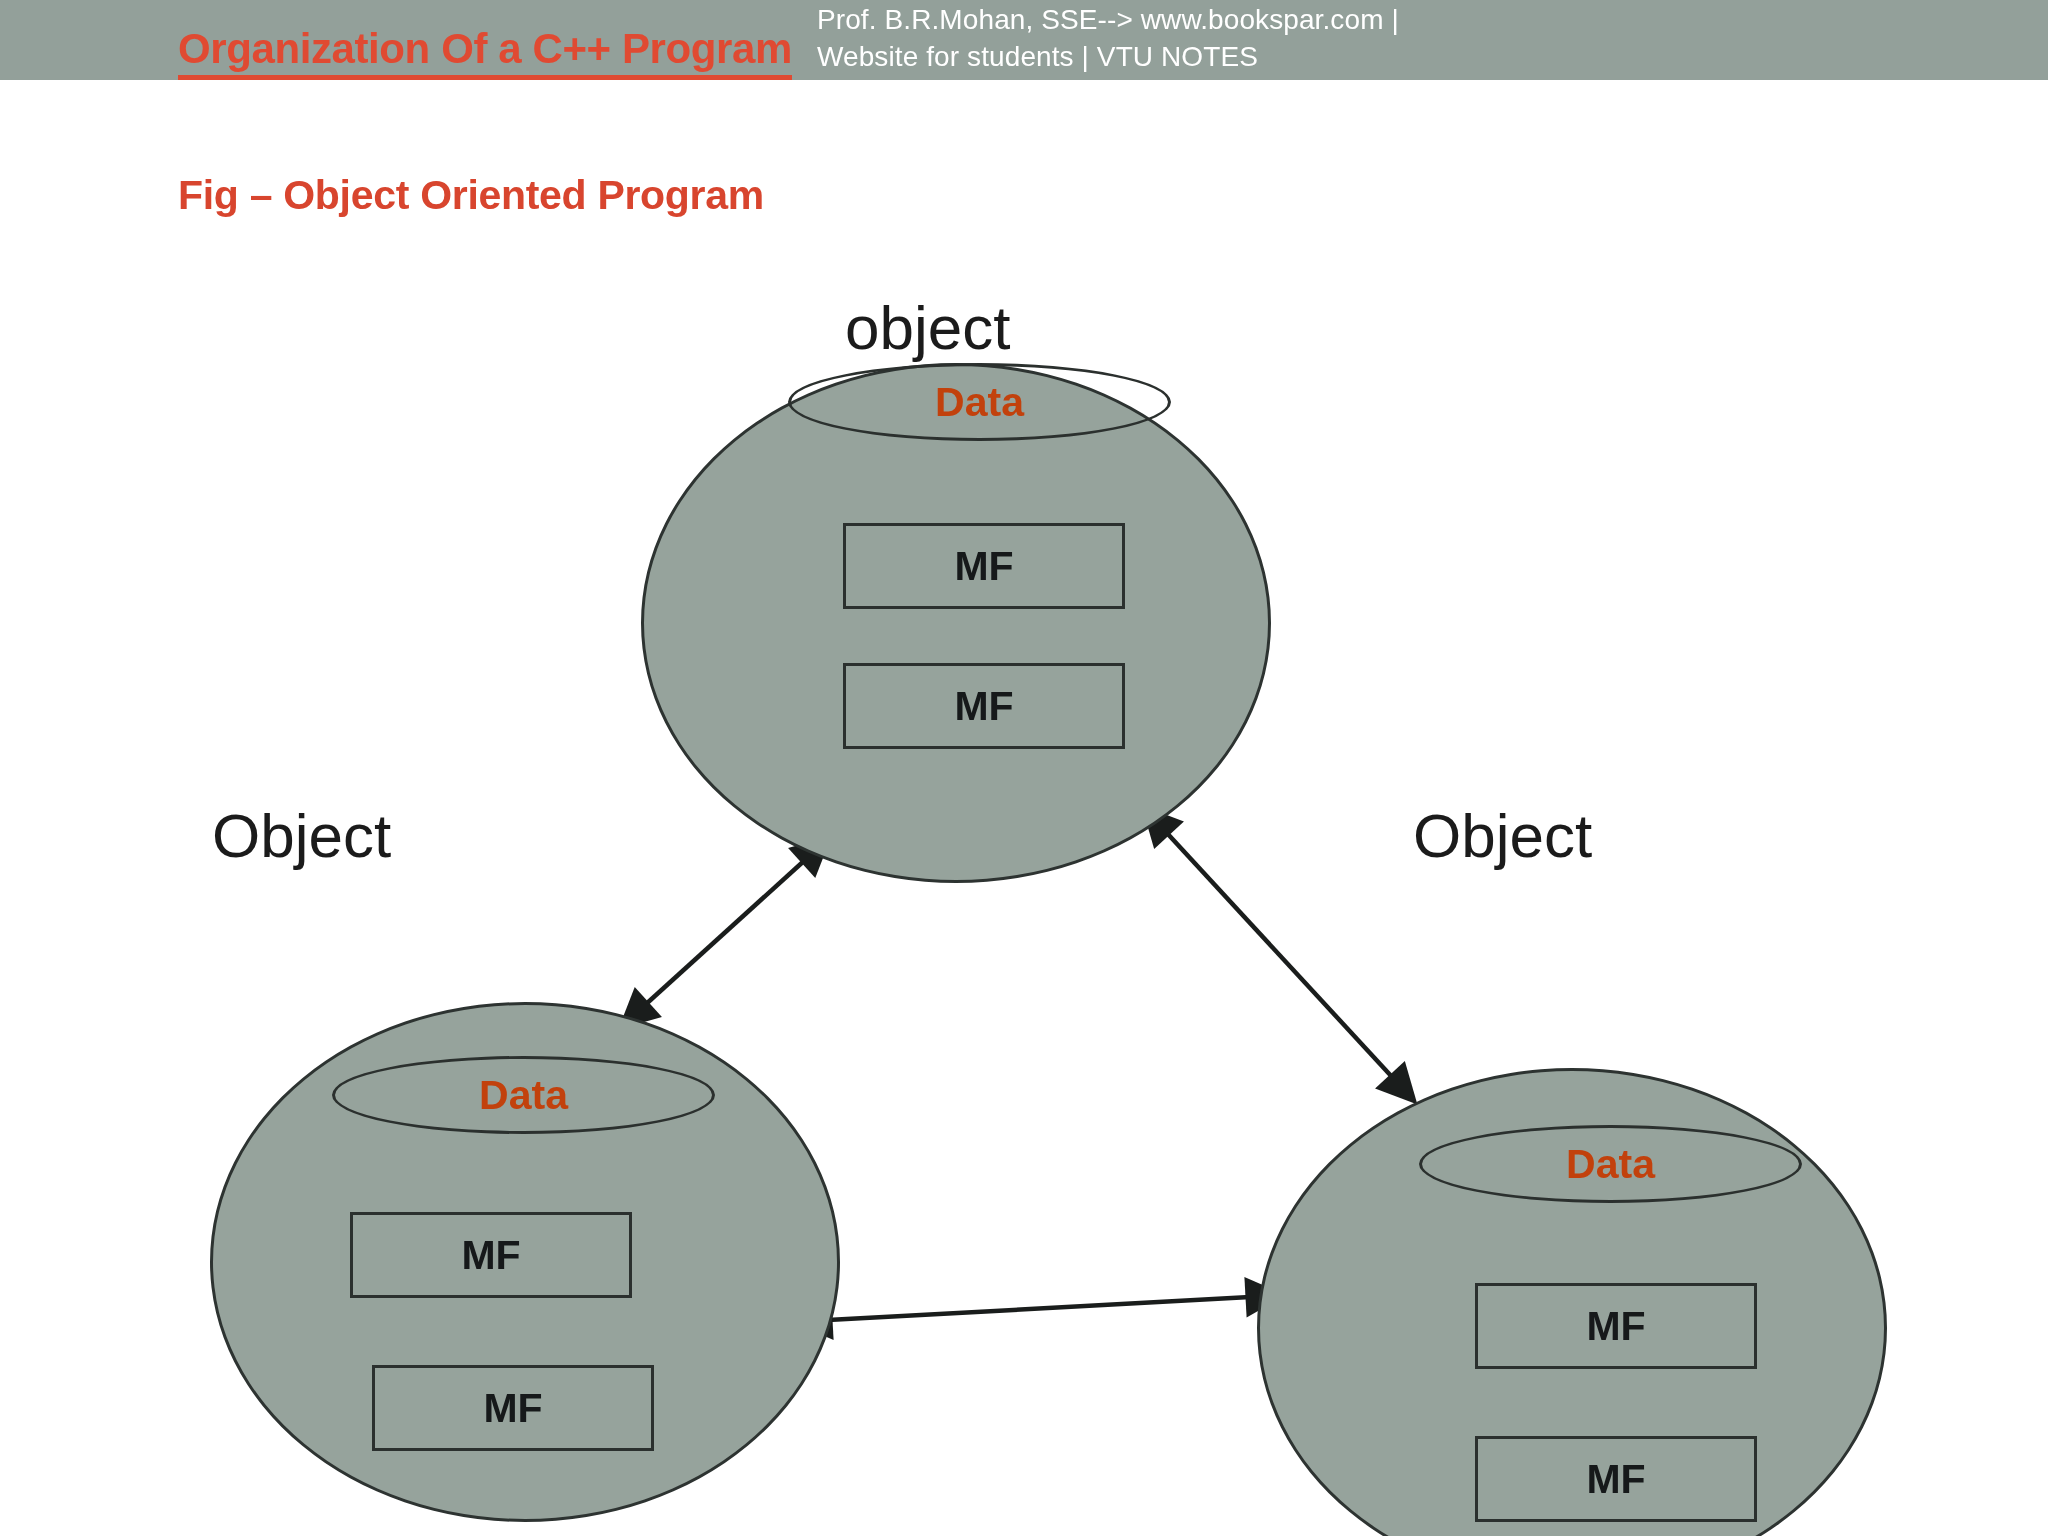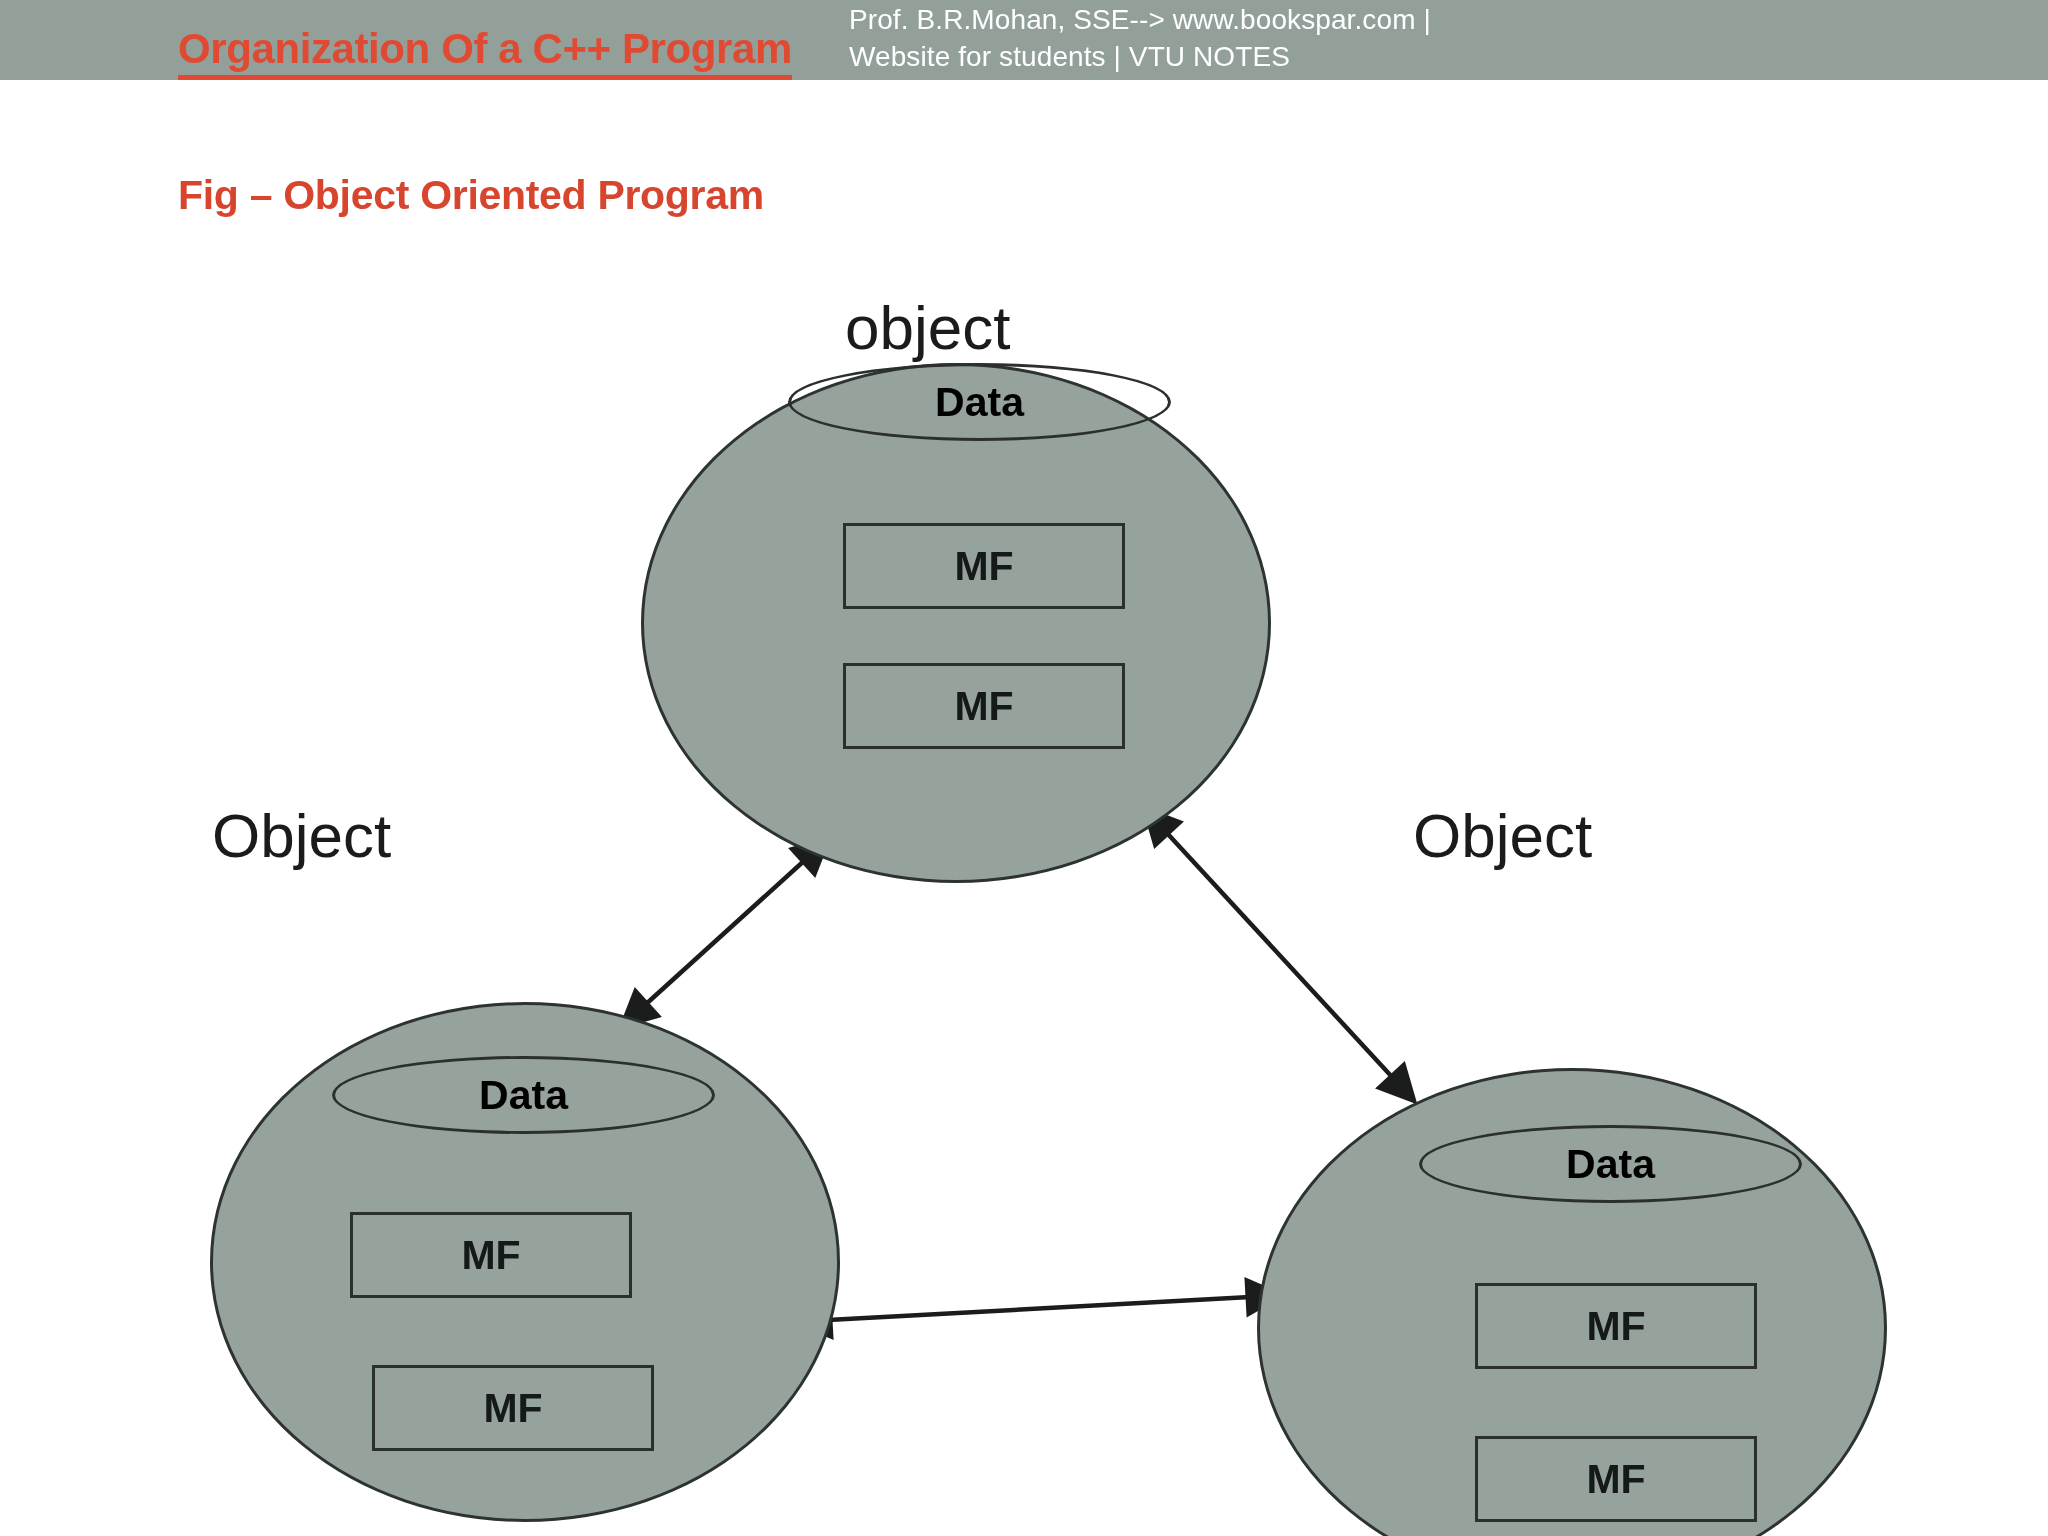--- a/index.html
+++ b/index.html
@@ -28,21 +28,20 @@
     position: absolute;
     left: 817px;
     top: 2px;
     width: 640px;
     color: #ffffff;
     font-size: 28px;
     line-height: 1.32;
     font-weight: 400;
     letter-spacing: 0.1px;
     white-space: normal;
-    margin-left: 32px;
   }
   #slide-title {
     position: absolute;
     left: 178px;
     top: 25px;
     color: #e04a32;
     font-size: 42px;
     font-weight: bold;
     letter-spacing: -0.4px;
     white-space: nowrap;
@@ -99,21 +98,21 @@
   }
   .data-ellipse {
     position: absolute;
     border: 3px solid #2b302e;
     border-radius: 50%;
     box-sizing: border-box;
     background: transparent;
     display: flex;
     align-items: center;
     justify-content: center;
-    color: #000000;
+    color: #c2410c;
     font-weight: bold;
   }
   .mf-box {
     position: absolute;
     border: 3px solid #2b302e;
     box-sizing: border-box;
     background: transparent;
     display: flex;
     align-items: center;
     justify-content: center;

